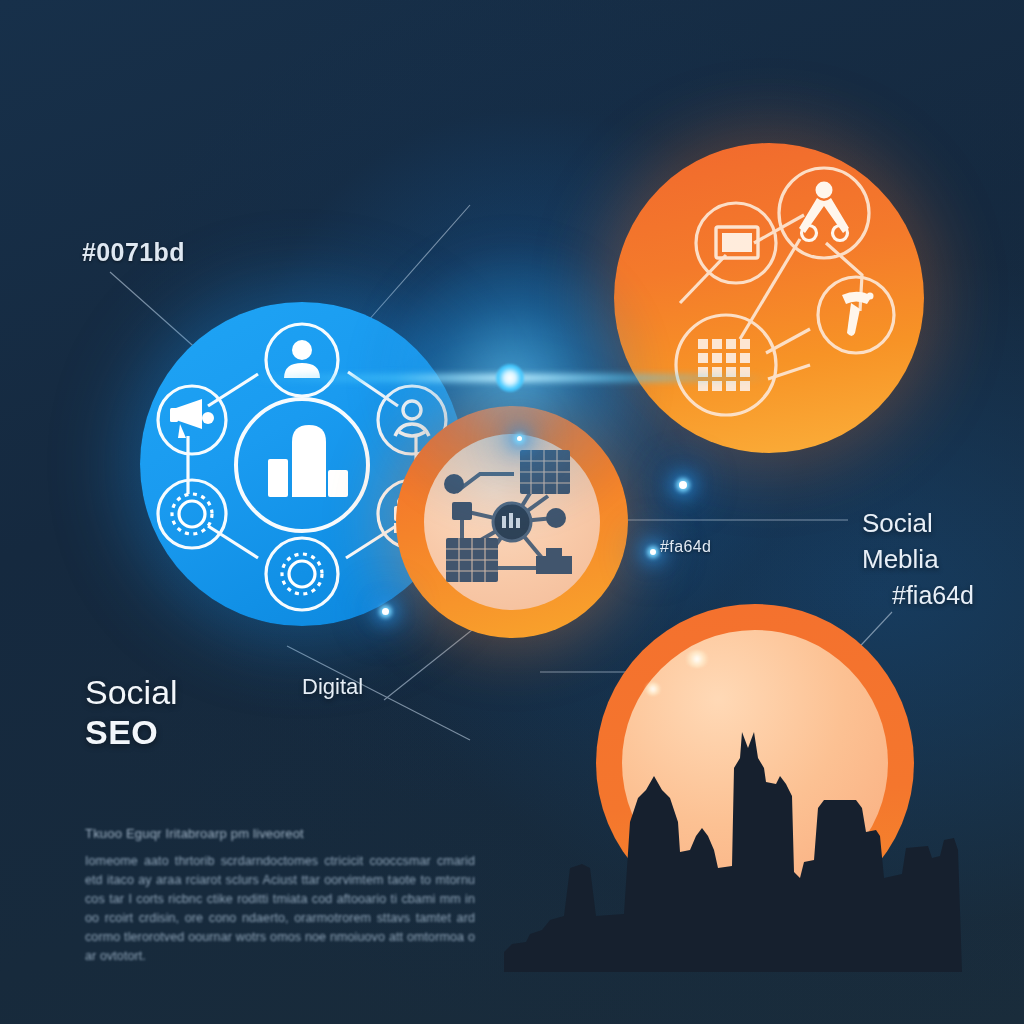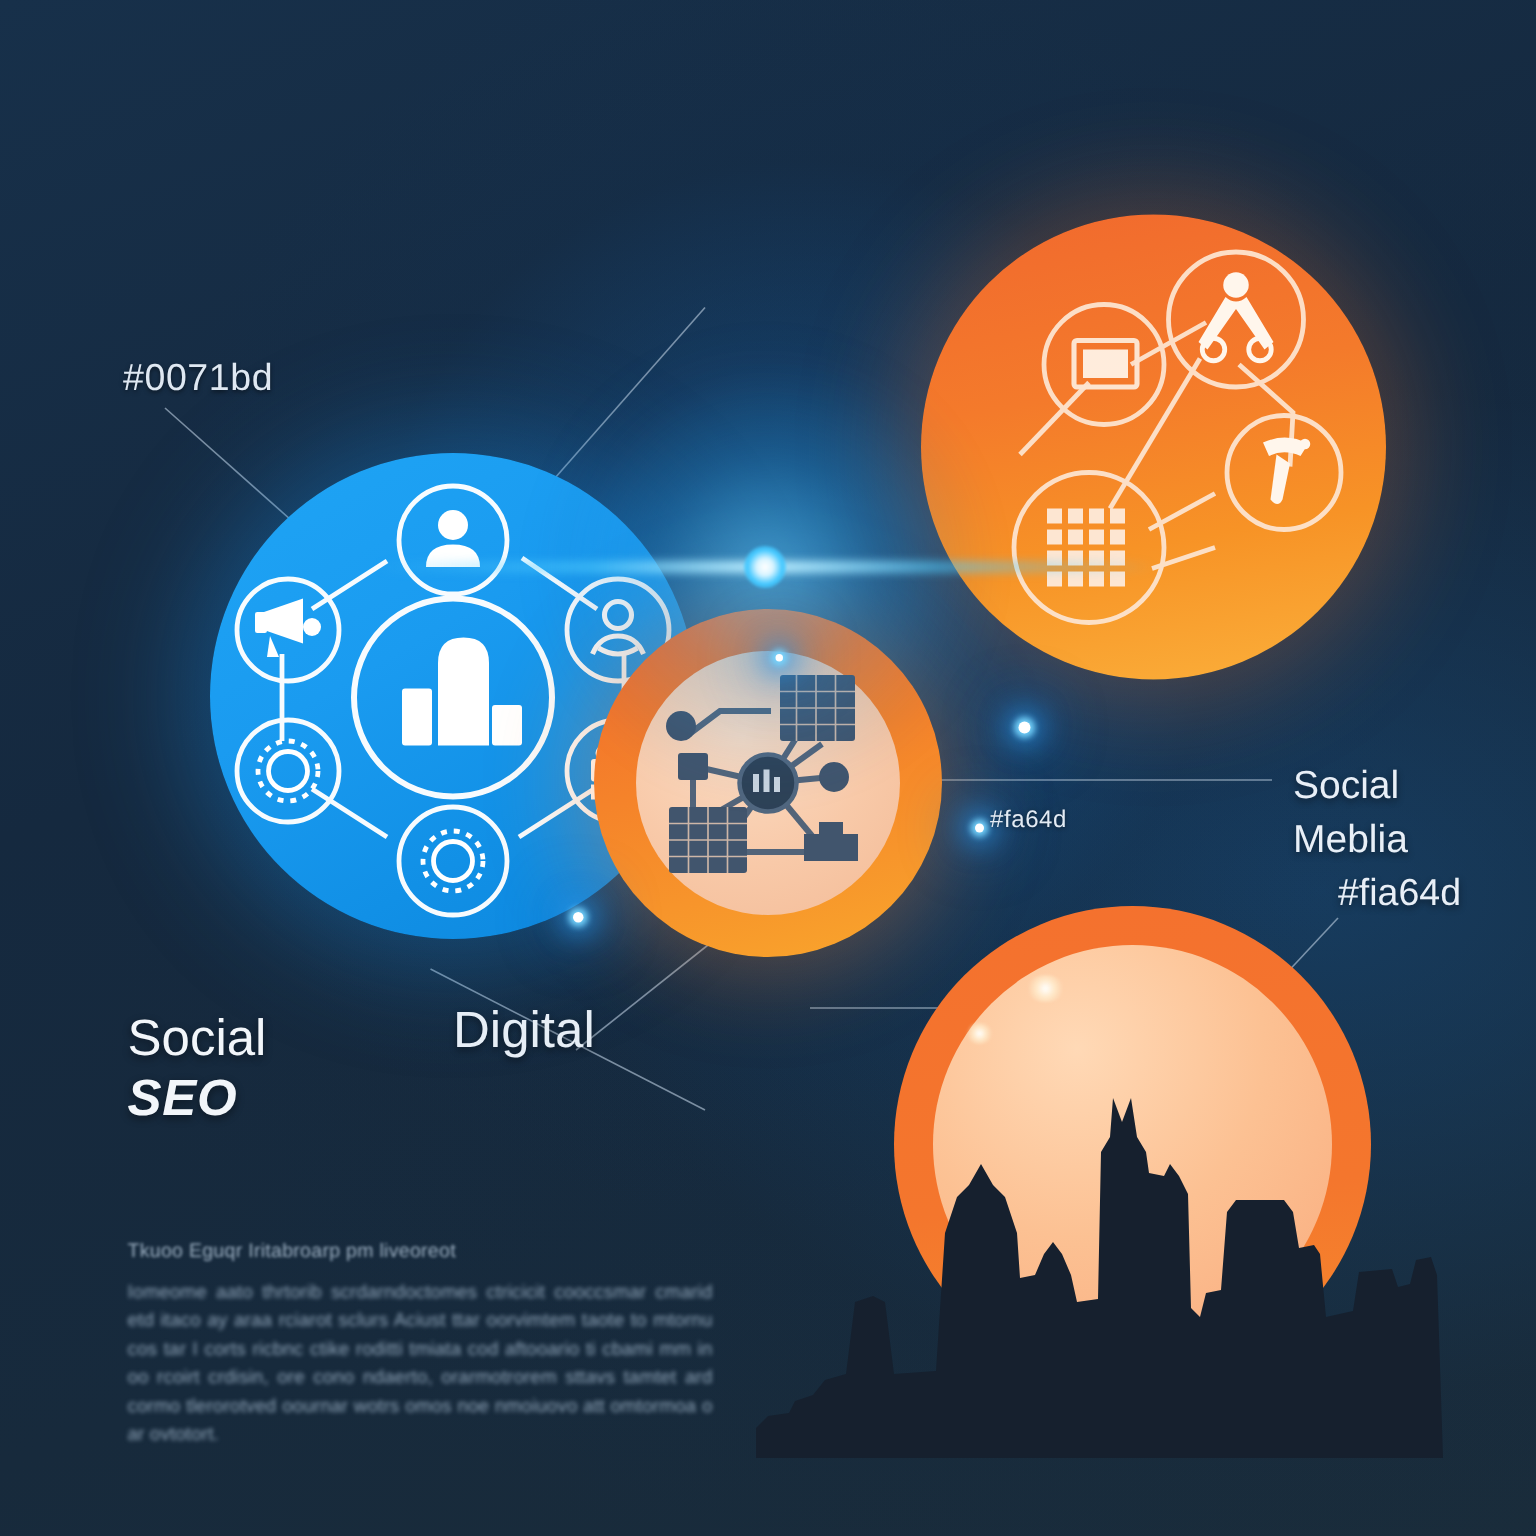--- a/index.html
+++ b/index.html
@@ -73,33 +73,33 @@
   }
   .c-sun-inner{
     position:absolute;left:26px;top:26px;width:266px;height:266px;border-radius:50%;
     background:radial-gradient(circle at 36% 26%,#ffd9b6 0%,#fcc193 48%,#f9ab7d 100%);
   }
   .sun-spark{position:absolute;border-radius:50%;background:
     radial-gradient(circle,#ffffff 0%,rgba(255,240,210,.75) 38%,rgba(255,210,160,0) 75%);filter:blur(1px);}
 
   
   .lbl{position:absolute;color:#e8eef5;letter-spacing:.4px;text-shadow:0 1px 3px rgba(0,0,0,.5);}
-  .hex-top{left:82px;top:238px;font-size:25px;font-weight:400;color:#dfe8f2;text-align:right;}
+  .hex-top{left:82px;top:238px;font-size:25px;font-weight:700;color:#dfe8f2;text-align:right;}
   .hex-mid{left:660px;top:538px;font-size:16px;font-weight:300;color:#e3ebf4;}
 
   .title{
     position:absolute;left:85px;top:672px;width:300px;
     font-size:34px;line-height:40px;font-weight:400;color:#f2f6fa;
     text-shadow:0 2px 6px rgba(0,0,0,.45);
   }
-  .title .seo{font-weight:700;letter-spacing:.5px;font-style:italic;}
+  .title .seo{font-weight:700;letter-spacing:.5px;}
 
   .mid-label{
     position:absolute;left:302px;top:670px;width:210px;
-    font-size:34px;line-height:34px;font-weight:300;color:#e6eef6;
+    font-size:22px;line-height:34px;font-weight:300;color:#e6eef6;
     text-shadow:0 2px 5px rgba(0,0,0,.45);
   }
   .right-label{
     position:absolute;left:862px;top:505px;width:170px;
     font-size:26px;line-height:36px;font-weight:300;color:#e8eff7;
     text-shadow:0 2px 5px rgba(0,0,0,.45);
   }
   .right-label .hexline{display:block;padding-left:30px;font-size:25px;}
 
   .blurb-head{

